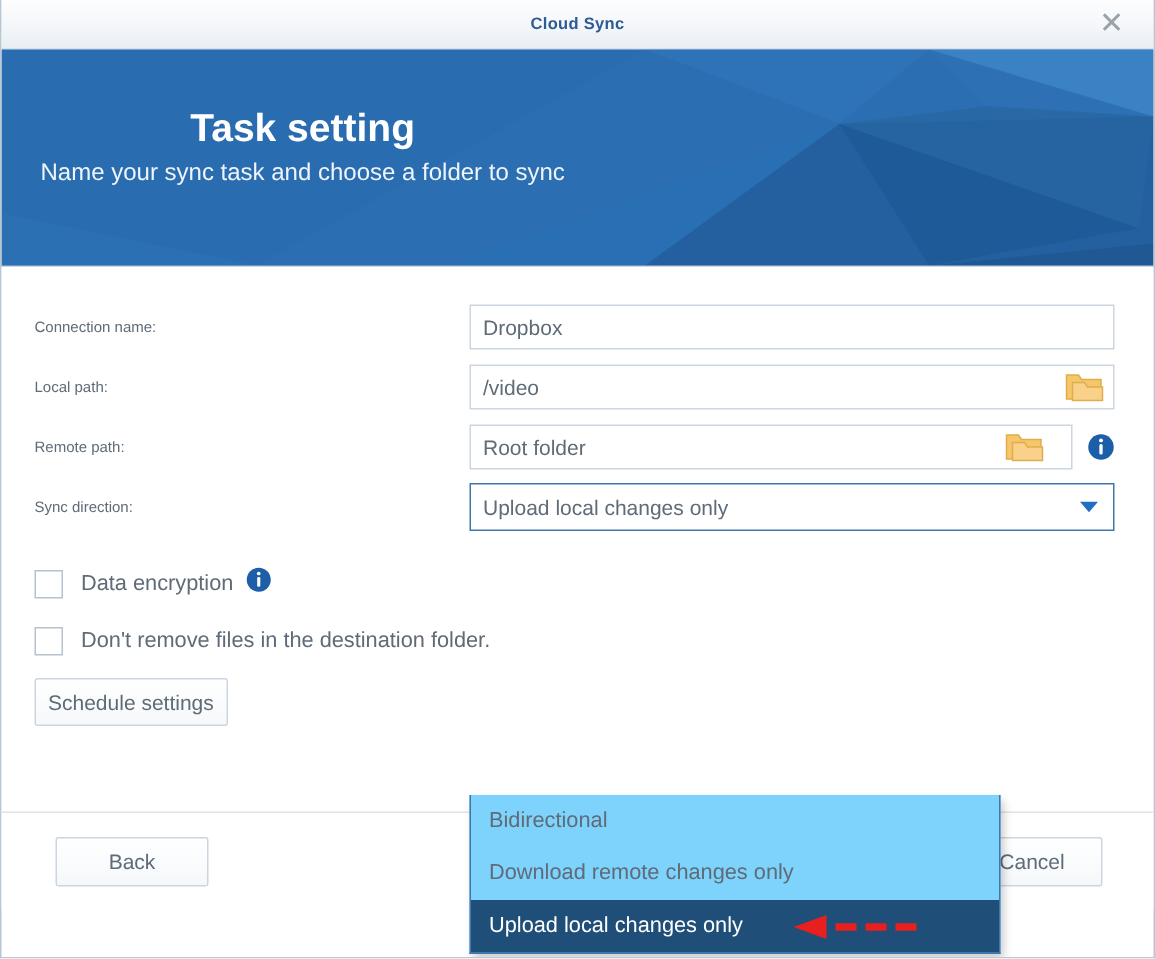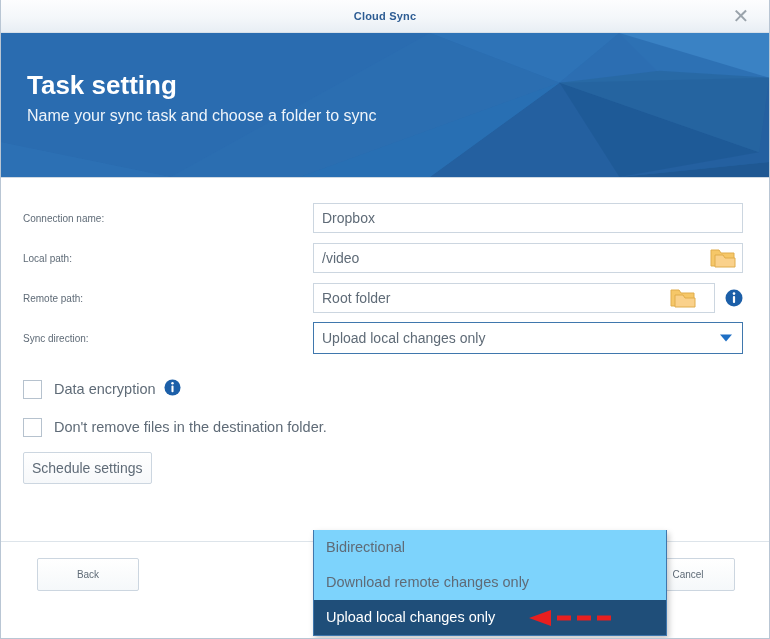--- a/index.html
+++ b/index.html
@@ -50,20 +50,21 @@
     font-weight: 300;
   }
 
   
   .banner {
     position: relative;
     height: 145px;
     background: #2a6cb0;
     overflow: hidden;
     border-bottom: 1px solid #cfd9e3;
+    text-align: center;
   }
   .banner svg.facets {
     position: absolute; inset: 0;
     width: 100%; height: 100%;
     display: block;
   }
   .banner-text {
     position: absolute;
     left: 26px;
     top: 38px;
@@ -257,21 +258,21 @@
     height: 64px;
     border-top: 1px solid #dde4ea;
     background: #ffffff;
   }
   .btn {
     position: absolute;
     top: 16px;
     height: 33px;
     line-height: 31px;
     text-align: center;
-    font-size: 10px;
+    font-size: 14px;
     border-radius: 2px;
     cursor: pointer;
     font-family: "Liberation Sans", sans-serif;
   }
   .btn-default {
     background: linear-gradient(to bottom,#ffffff,#f5f8fa);
     border: 1px solid #ccd6e0;
     color: #5f6b77;
   }
   .btn-primary {

